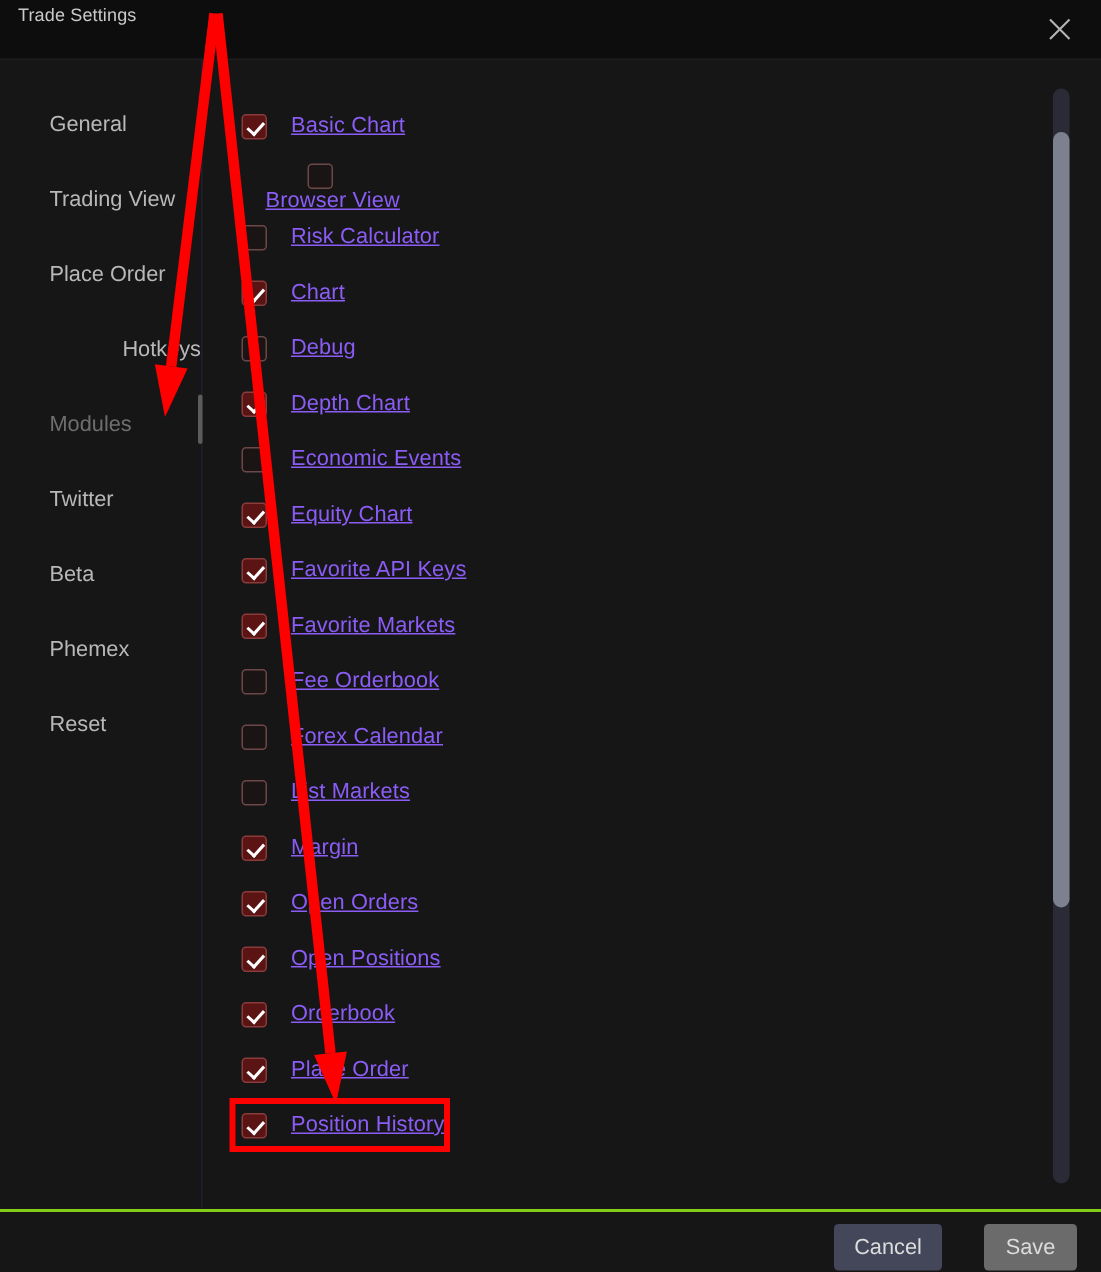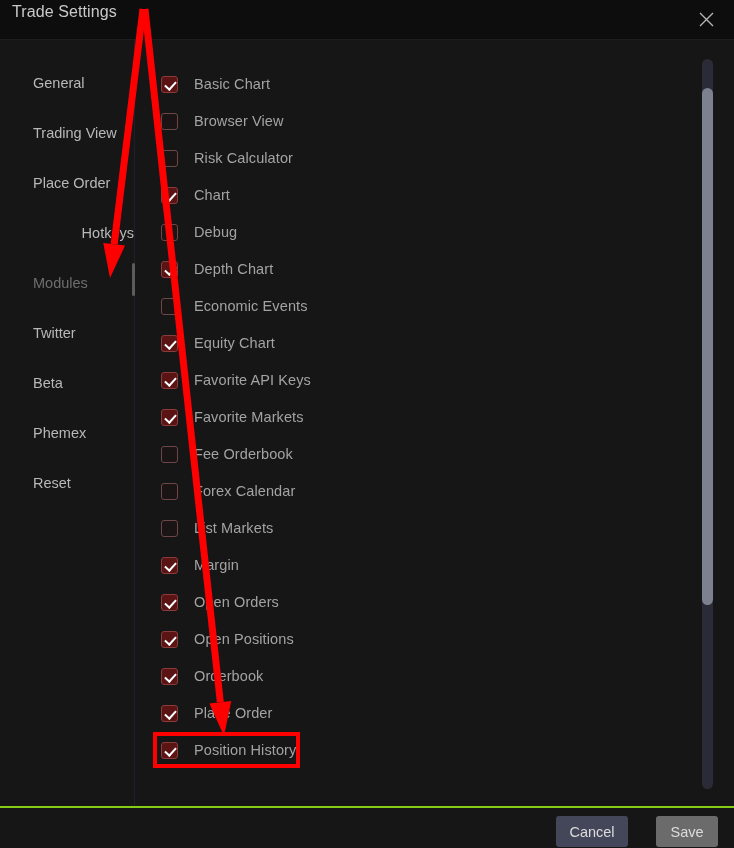--- a/index.html
+++ b/index.html
@@ -24,21 +24,21 @@
   .header {
     position: absolute;
     left: 0; top: 0;
     width: 734px; height: 40px;
     background: #0d0d0d;
     border-bottom: 1px solid #1e1e1e;
   }
   .header-title {
     position: absolute;
     left: 12px; top: 3px;
-    font-size: 16px;
+    font-size: 12px;
     color: #c9c9c9;
     letter-spacing: .1px;
   }
   .close-btn {
     position: absolute;
     right: 8px; top: 0px;
     width: 40px; height: 38px;
     display: flex; align-items: center; justify-content: center;
     cursor: pointer;
   }
@@ -110,22 +110,23 @@
     position: absolute;
     left: 5px; top: 2px;
     width: 5px; height: 9px;
     border: solid #ffffff;
     border-width: 0 2.2px 2.2px 0;
     transform: rotate(42deg);
   }
   .clabel {
     margin-left: 16px;
     font-size: 14.5px;
-    color: #a3a3a3;
+    color: #8b5cf6;
     letter-spacing: .1px;
+    text-decoration: underline;
   }
 
   
   .sb-track {
     position: absolute;
     left: 702px; top: 59px;
     width: 11px; height: 730px;
     background: #2b2b38;
     border-radius: 6px;
     cursor: pointer;
@@ -220,21 +221,21 @@
       </div>
     </div>
   <div class="side-divider"></div>
   <div class="side-indicator"></div>
 
   <div class="content" id="module-list">
       <div class="check-row" style="top: 32px;">
         <span class="cbox on"></span>
         <span class="clabel">Basic Chart</span>
       </div>
-      <div class="check-row" style="top: 69px;">
+      <div class="check-row" style="top: 69px; flex-direction: column;">
         <span class="cbox"></span>
         <span class="clabel">Browser View</span>
       </div>
       <div class="check-row" style="top: 106px;">
         <span class="cbox"></span>
         <span class="clabel">Risk Calculator</span>
       </div>
       <div class="check-row" style="top: 143px;">
         <span class="cbox on"></span>
         <span class="clabel">Chart</span>

